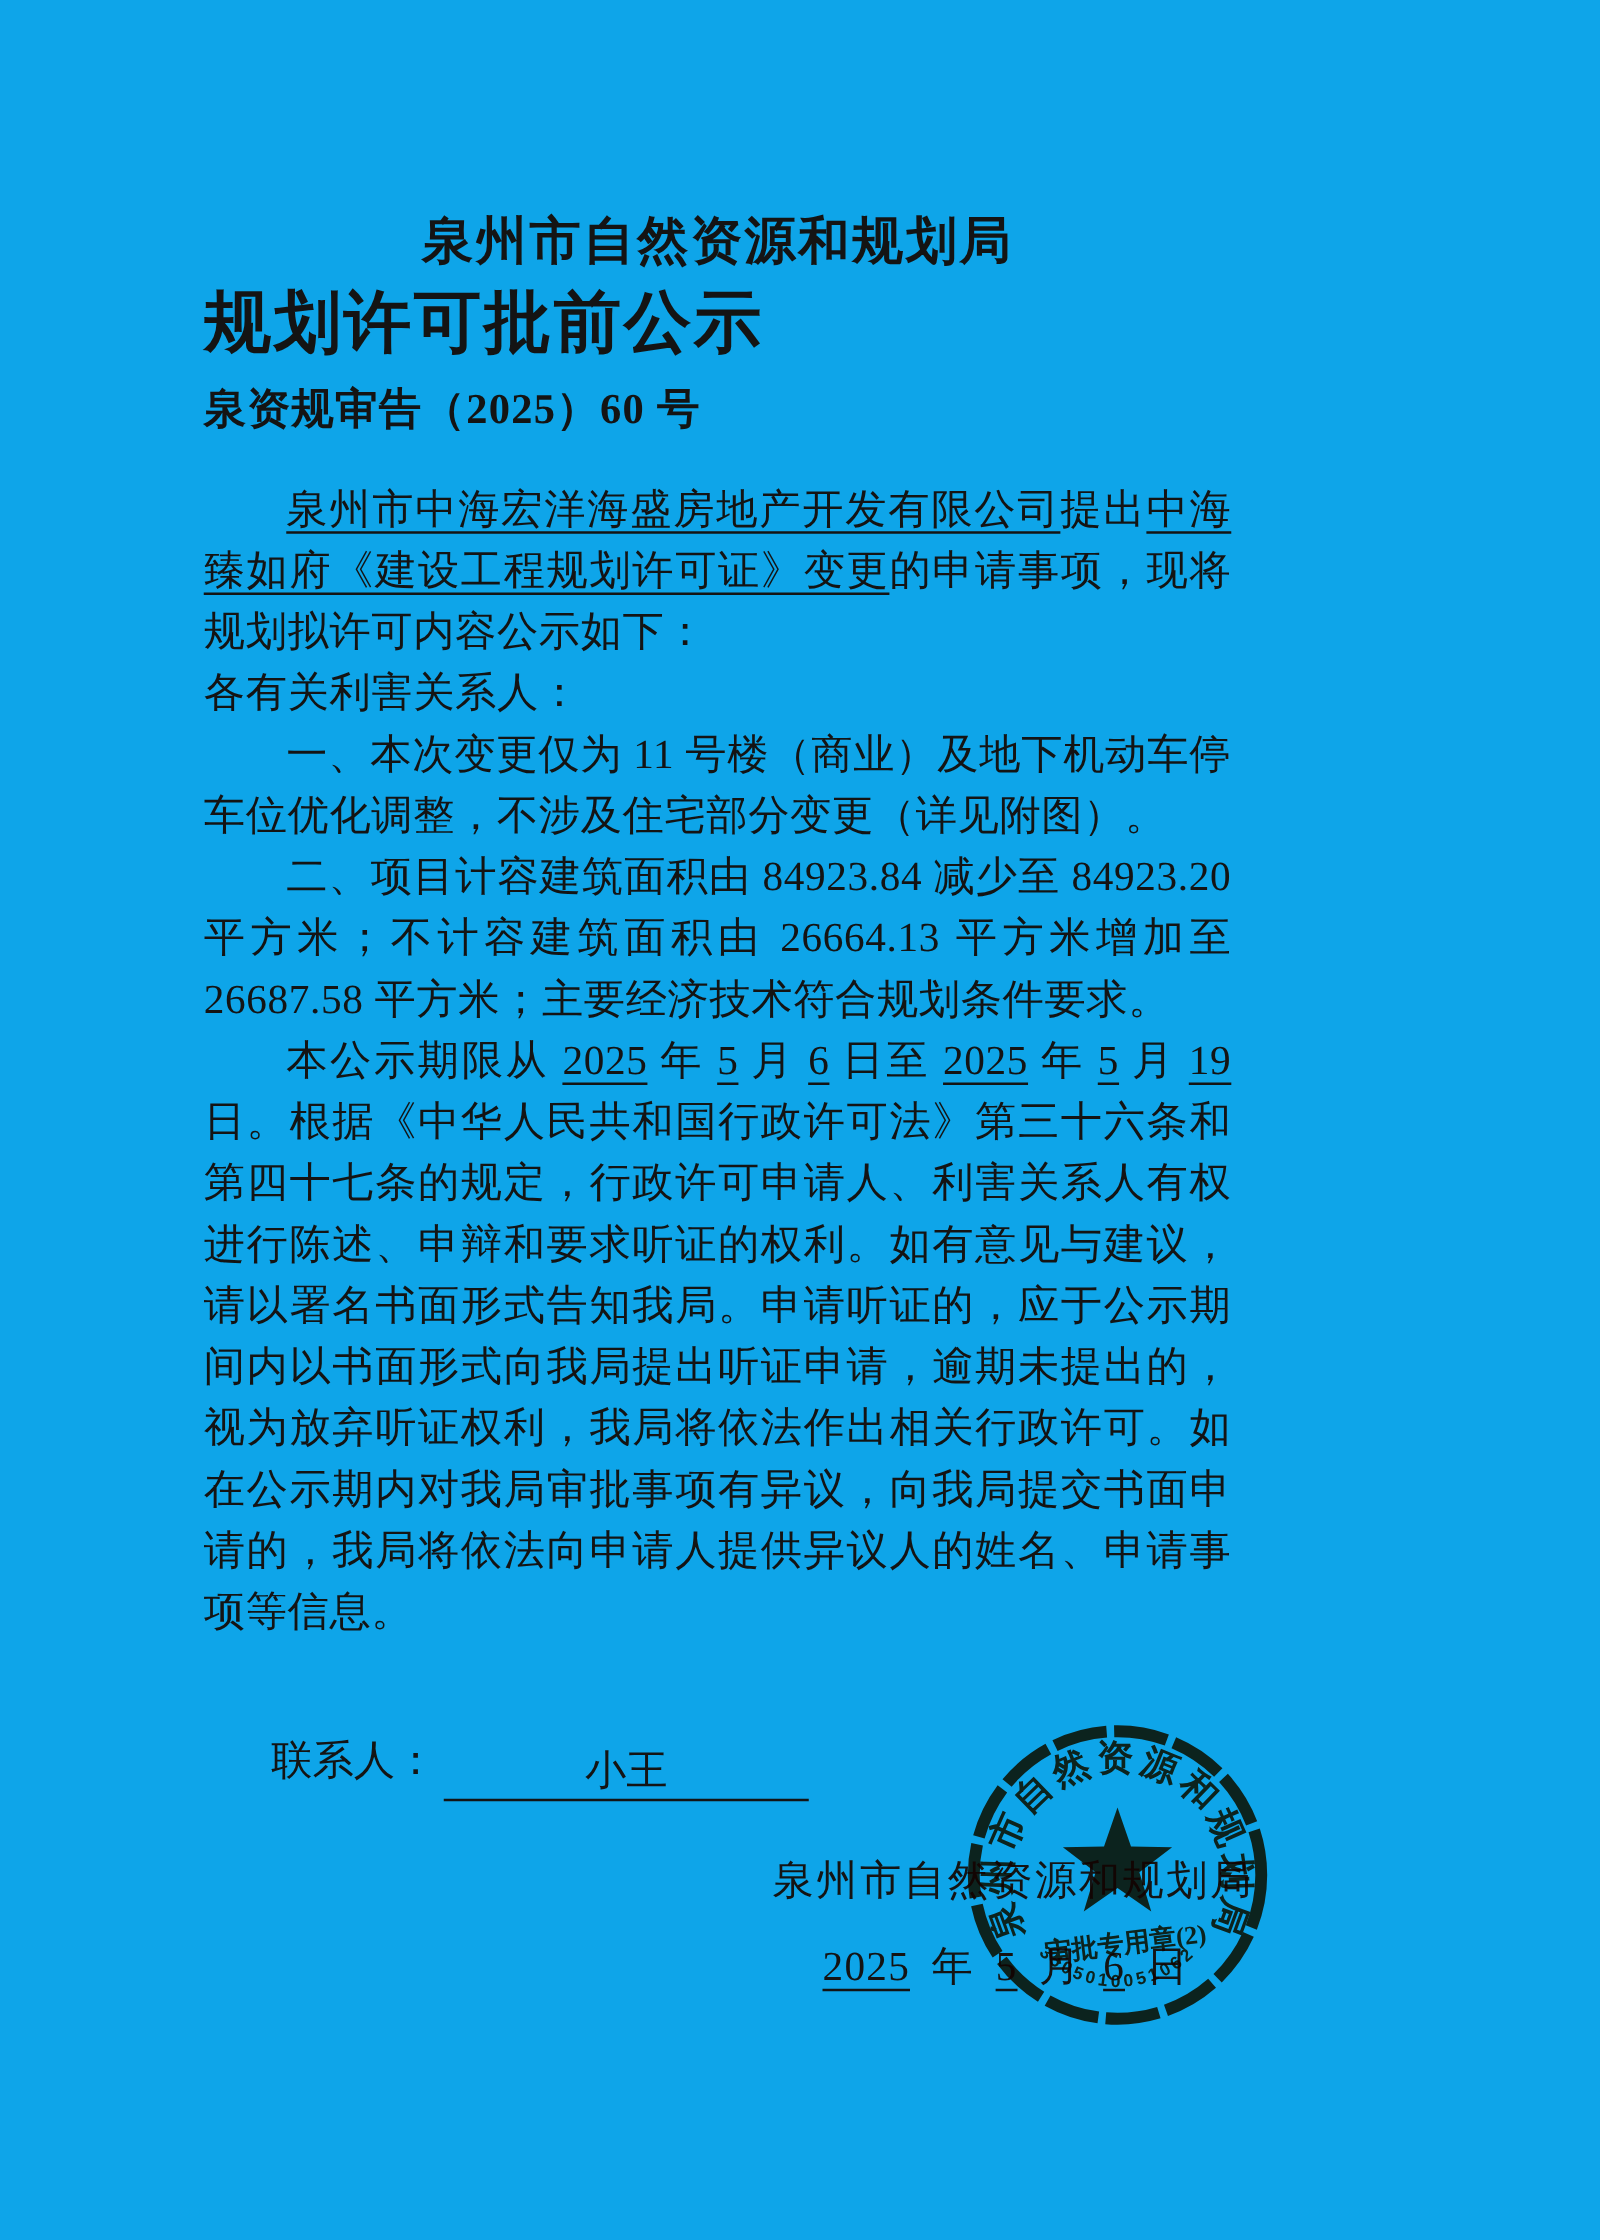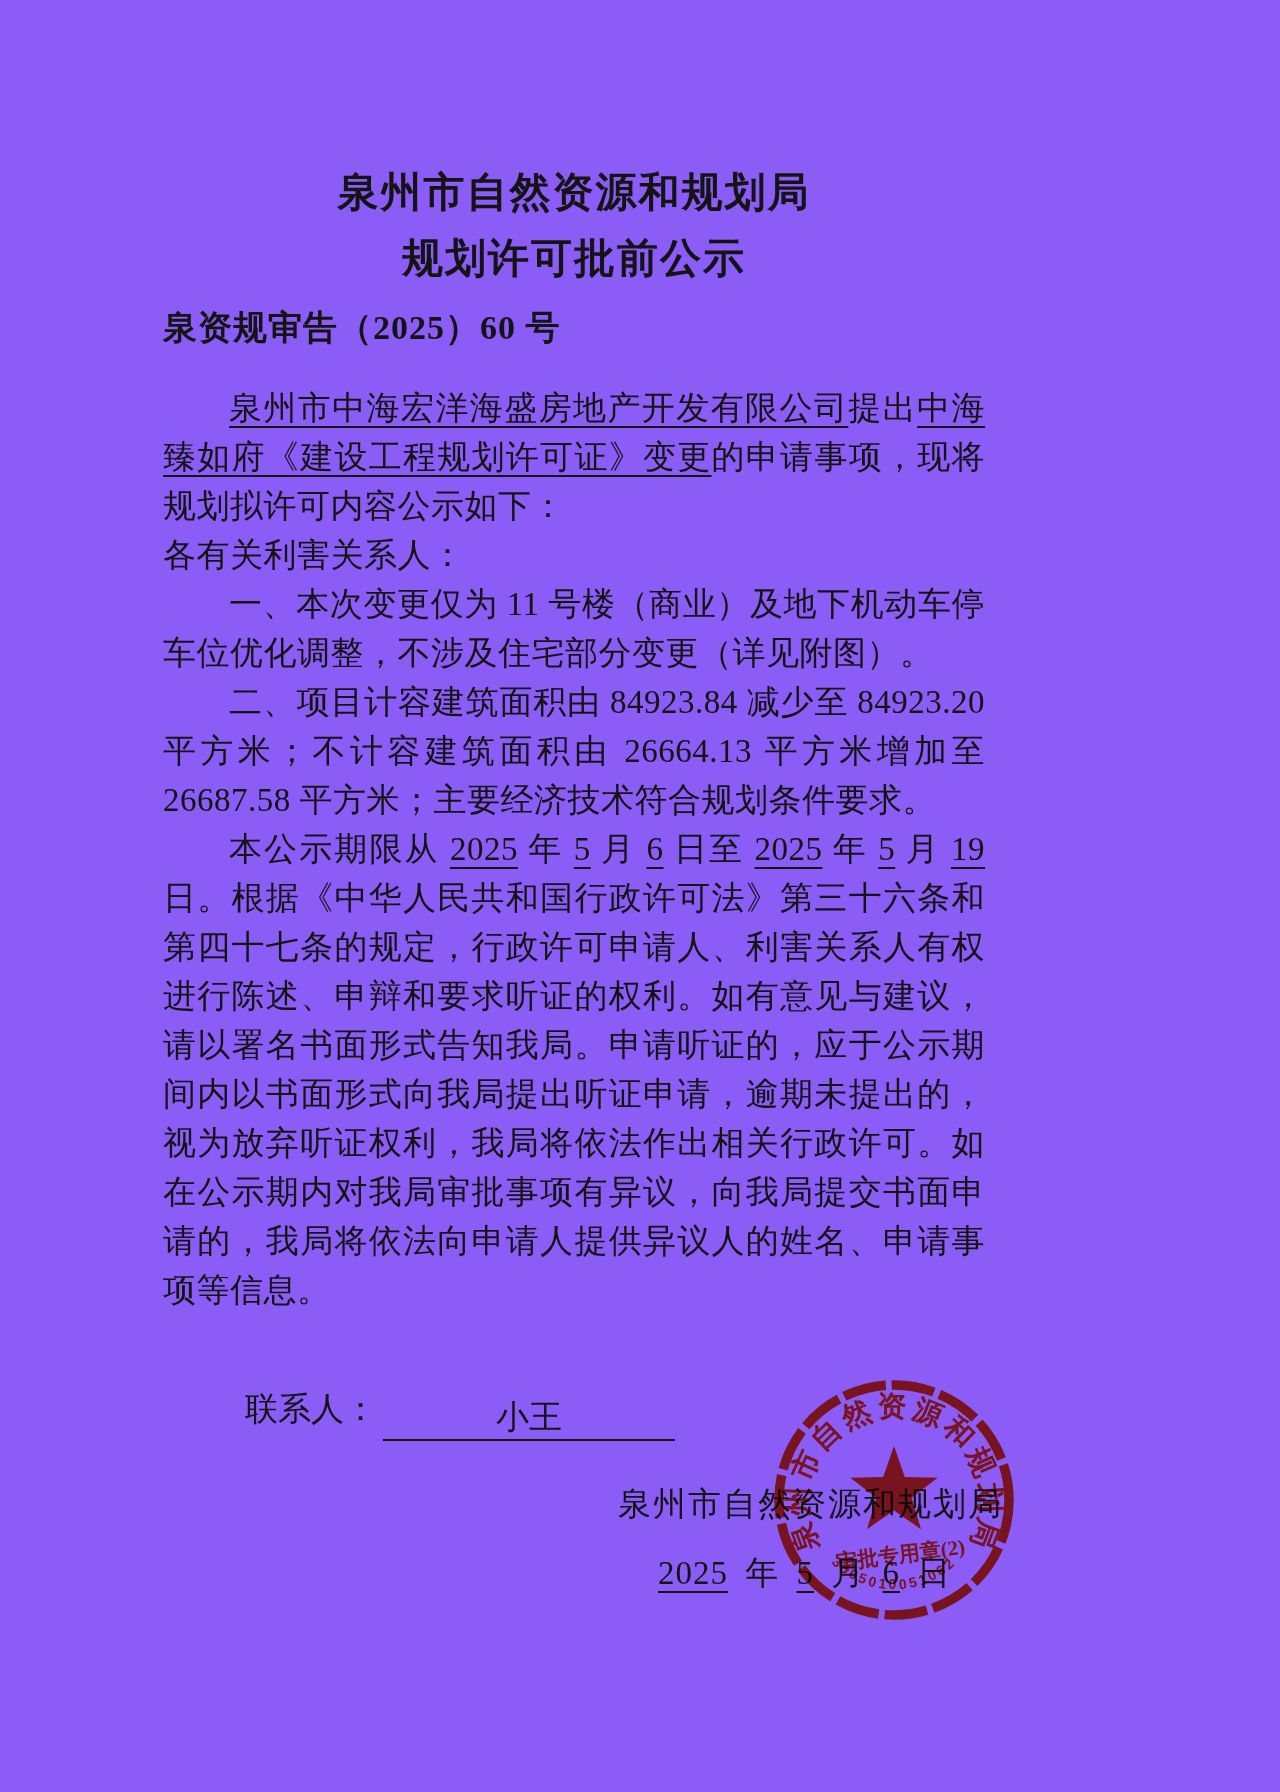--- a/index.html
+++ b/index.html
@@ -2,41 +2,40 @@
 <html><head>
 <meta charset="utf-8">
 <style>
   html,body { margin:0; padding:0; }
   body { background:#e8e8e8; }
   .page {
     position: relative;
     width: 1280px;
     height: 1792px;
     margin: 0 auto;
-    background: #8b5cf6;
+    background: #0ea5e9;
     color: #141414;
     font-family: "Liberation Serif", "DejaVu Serif", serif;
     overflow: hidden;
   }
   .column {
     position: absolute;
     left: 163px;
     top: 166px;
     width: 822px;
   }
   .title1 {
     text-align: center;
     font-size: 41px;
     font-weight: bold;
     line-height: 52px;
     letter-spacing: 2px;
   }
   .title2 {
-    text-align: center;
-    font-size: 41px;
+    font-size: 54px;
     font-weight: bold;
     line-height: 52px;
     letter-spacing: 2px;
     margin-top: 14px;
   }
   .doc-number {
     text-align: left;
     font-size: 34px;
     font-weight: bold;
     line-height: 40px;
@@ -52,21 +51,21 @@
   }
   .para { margin: 0; }
   .para.indent { text-indent: 2em; }
   .u {
     text-decoration: underline;
     text-underline-offset: 7px;
     text-decoration-thickness: 2px;
   }
   .contact {
     margin-top: 62px;
-    margin-left: 82px;
+    margin-left: 54px;
     font-size: 33px;
     line-height: 64px;
   }
   .contact-row { white-space: nowrap; }
   .field {
     display: inline-block;
     border-bottom: 2.5px solid #141414;
     text-align: center;
     line-height: 44px;
     vertical-align: bottom;

